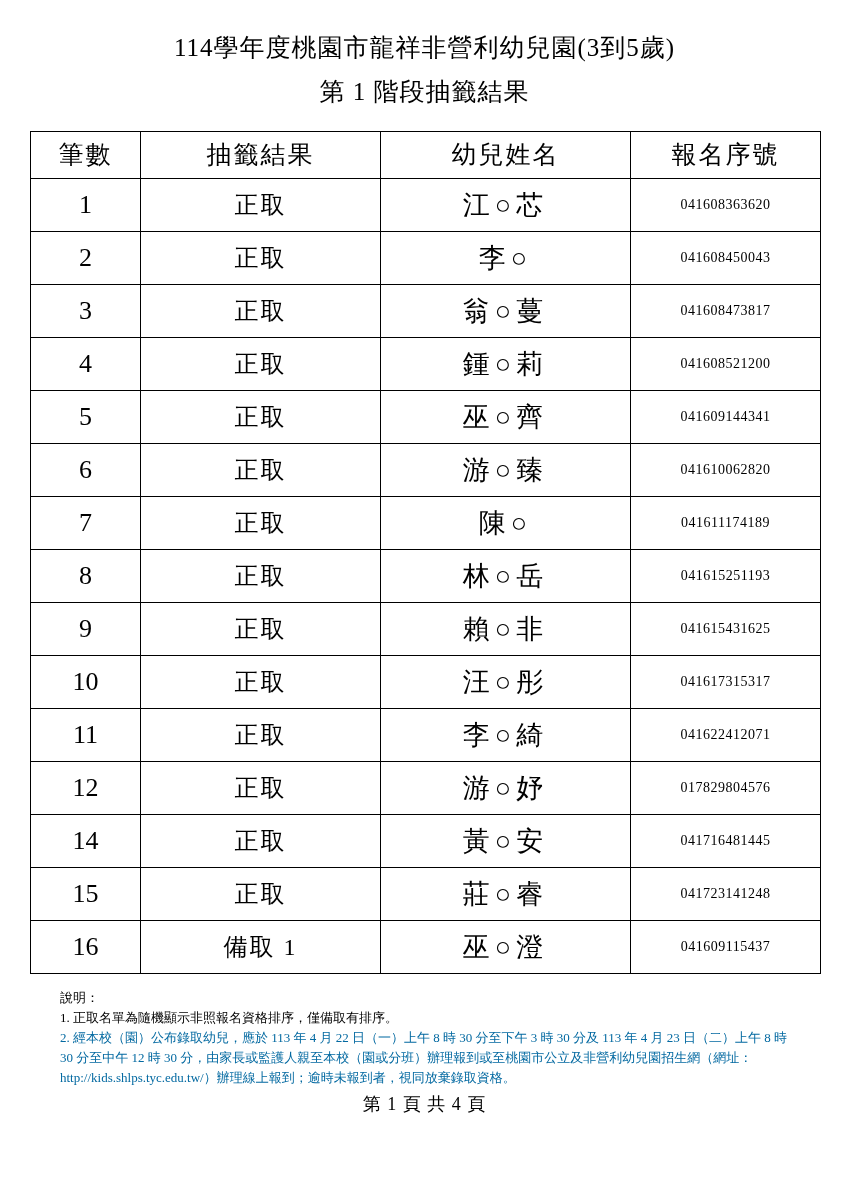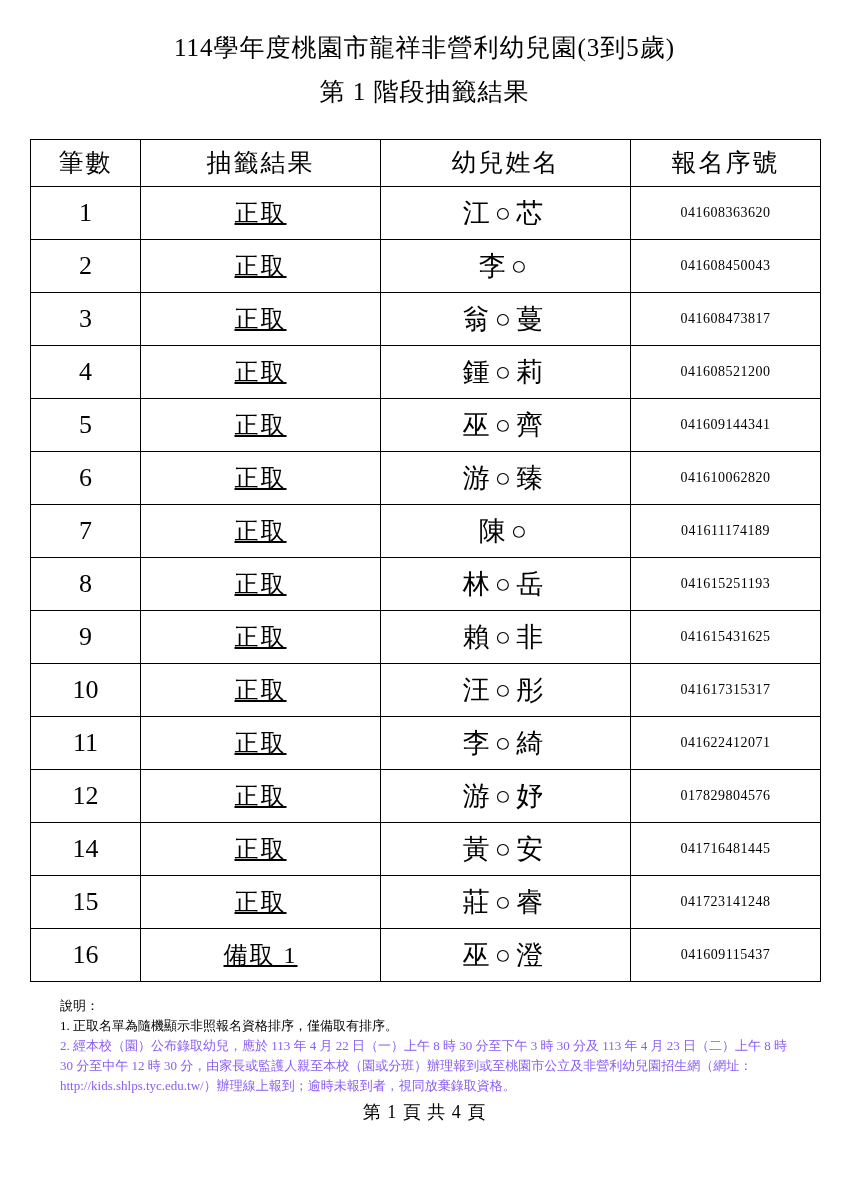--- a/index.html
+++ b/index.html
@@ -27,21 +27,21 @@
     font-size: 25px;
     letter-spacing: 1px;
     line-height: 1.45;
     font-family: "Liberation Serif", "DejaVu Serif", serif;
   }
   .title-line.first {
     margin-top: 6px;
   }
   .title-line.second {
     margin-top: 8px;
-    margin-bottom: 28px;
+    margin-bottom: 20px;
   }
   table.result-table {
     border-collapse: collapse;
     width: 790px;
     margin: 0 auto;
     table-layout: fixed;
   }
   table.result-table th,
   table.result-table td {
     border: 1px solid #000000;
@@ -63,21 +63,20 @@
   col.c-name { width: 250px; }
   col.c-serial { width: 190px; }
 
   td.idx {
     font-size: 26px;
     font-family: "Liberation Serif", "DejaVu Serif", serif;
   }
   td.res {
     font-size: 24px;
     letter-spacing: 2px;
-    text-decoration: underline;
   }
   td.name {
     font-size: 27px;
     letter-spacing: 5px;
   }
   td.serial {
     font-size: 14px;
     letter-spacing: 0.5px;
     font-family: "Liberation Serif", "DejaVu Serif", serif;
   }
@@ -89,21 +88,21 @@
     font-size: 13px;
     line-height: 1.55;
   }
   .notes .n-label {
     font-size: 13px;
   }
   .notes .n1 {
     color: #000000;
   }
   .notes .n2 {
-    color: #8b5cf6;
+    color: #0369a1;
   }
   .footer {
     text-align: center;
     font-size: 18px;
     margin-top: 4px;
     letter-spacing: 1px;
   }
 </style>
 </head>
 <body>

